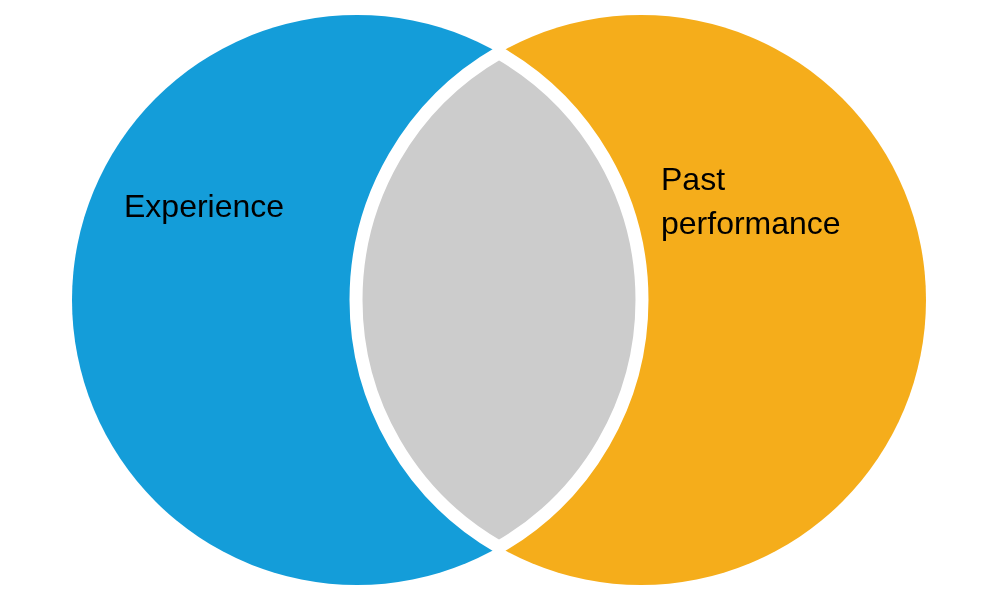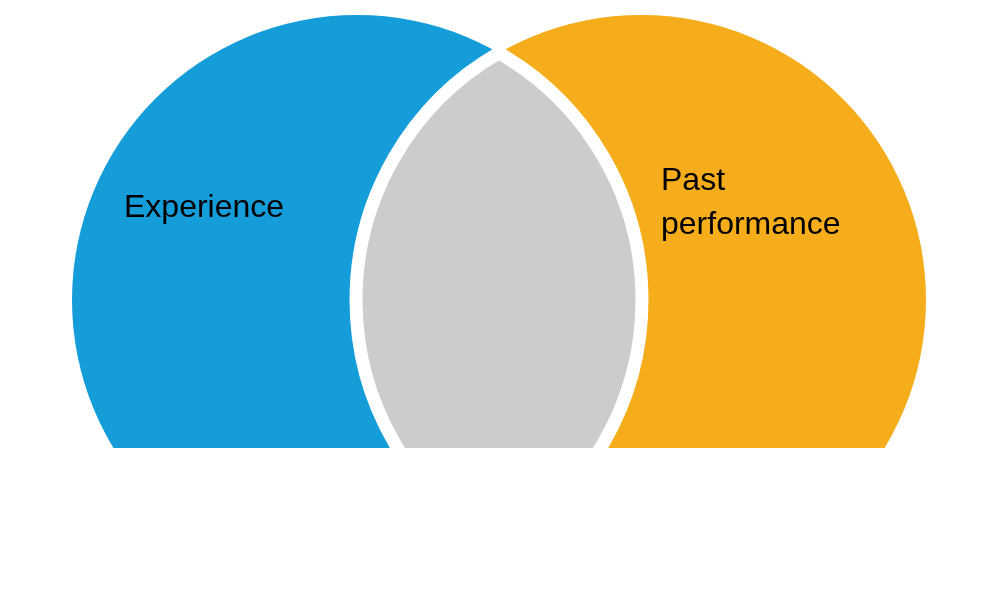--- a/index.html
+++ b/index.html
@@ -4,21 +4,21 @@
 <style>
   html, body {
     margin: 0;
     padding: 0;
     background: #ffffff;
     font-family: "Liberation Sans", "DejaVu Sans", sans-serif;
   }
   .stage {
     position: relative;
     width: 1000px;
-    height: 448px;
+    height: 600px;
     background: #ffffff;
     overflow: hidden;
   }
   .stage svg {
     position: absolute;
     left: 0;
     top: 0;
     width: 1000px;
     height: 600px;
     display: block;

